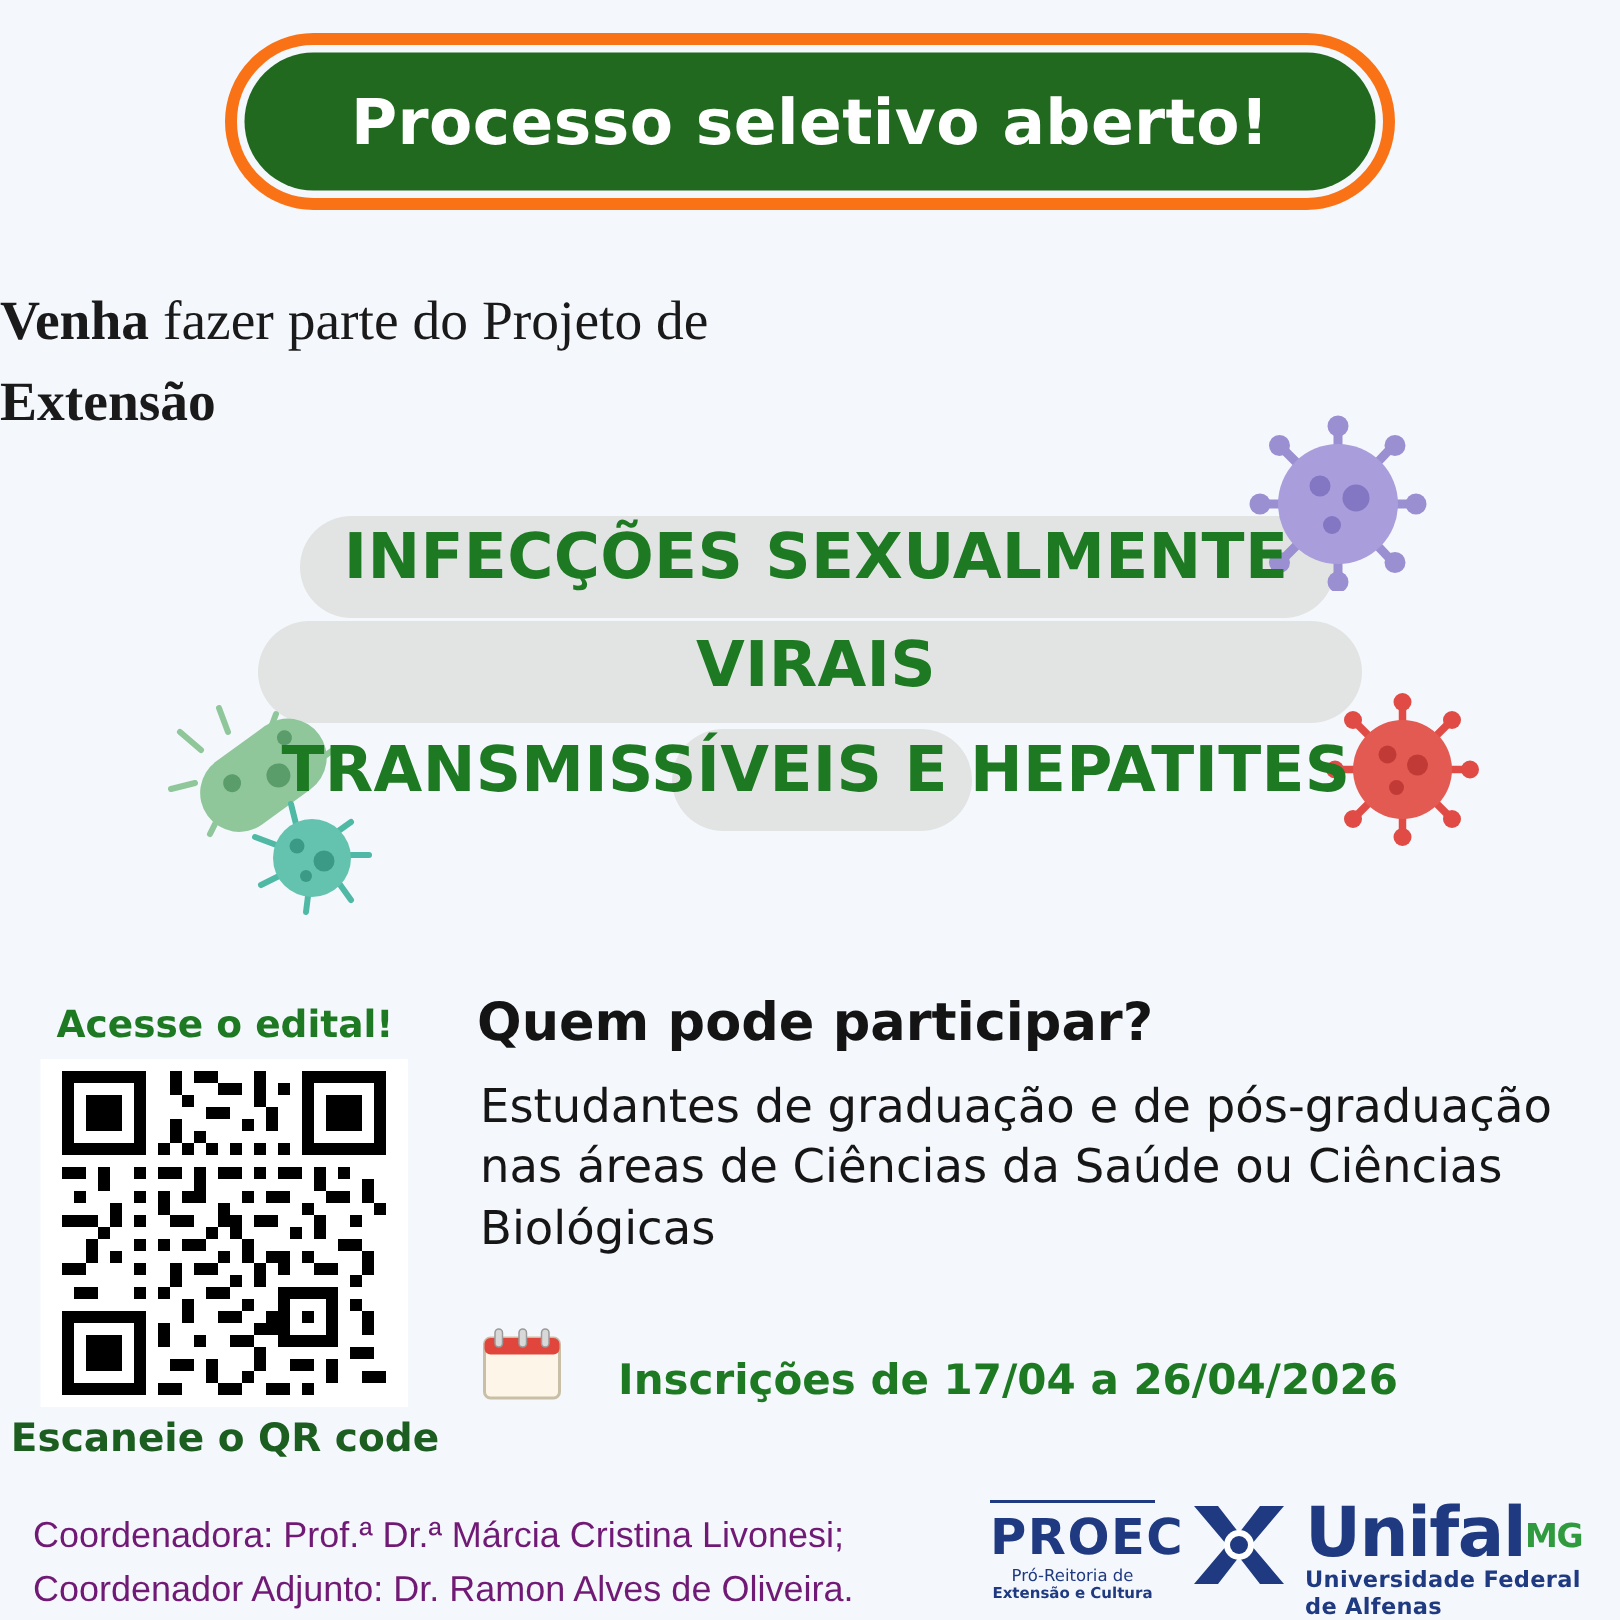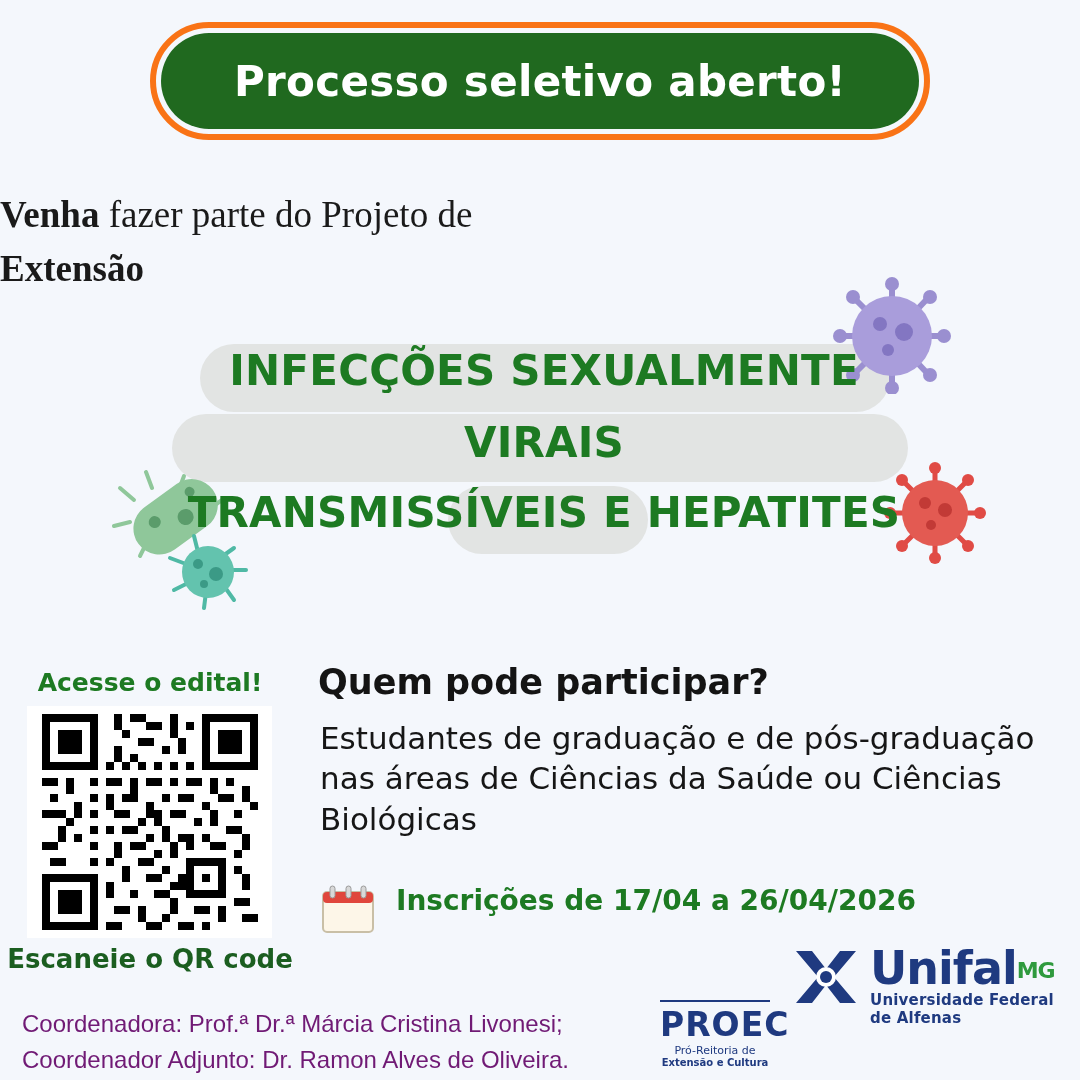--- a/index.html
+++ b/index.html
@@ -15,21 +15,21 @@
     position: relative;
   }
 
   
   .banner {
     position: absolute;
     left: 150px;
     top: 22px;
     width: 780px;
     height: 118px;
-    border: 6px solid #f97316;
+    border: 8px solid #f97316;
     border-radius: 60px;
     background: #f4f7fc;
     box-sizing: border-box;
     padding: 5px;
   }
   .banner-inner {
     width: 100%;
     height: 100%;
     background: #20691f;
     border-radius: 52px;
@@ -148,22 +148,22 @@
     font-size: 31px;
     color: #161616;
     line-height: 1.3;
     font-family: "DejaVu Sans", sans-serif;
   }
   .dates-row {
     position: absolute;
     left: 320px;
     top: 884px;
     display: flex;
-    align-items: flex-start;
-    gap: 20px;
+    align-items: flex-end;
+    gap: 36px;
   }
   .cal-icon {
     width: 56px;
     height: 52px;
     position: relative;
   }
   .dates-text {
     font-size: 28px;
     font-weight: bold;
     color: #1d7a22;
@@ -190,21 +190,21 @@
     font-family: "DejaVu Sans", sans-serif;
   }
   .proec .line { border-top: 2px solid #1f3a80; margin: 0 0 3px 0; }
   .proec .p1 { font-size: 33px; font-weight: bold; letter-spacing: 1px; }
   .proec .p2 { font-size: 11px; }
   .proec .p3 { font-size: 10px; font-weight: bold; }
 
   .unifal {
     position: absolute;
     left: 790px;
-    top: 945px;
+    top: 998px;
     display: flex;
     align-items: flex-start;
     gap: 8px;
   }
   .unifal-mark { width: 72px; height: 64px; }
   .unifal-word {
     font-size: 46px;
     font-weight: bold;
     color: #1f3a80;
     line-height: 1;

